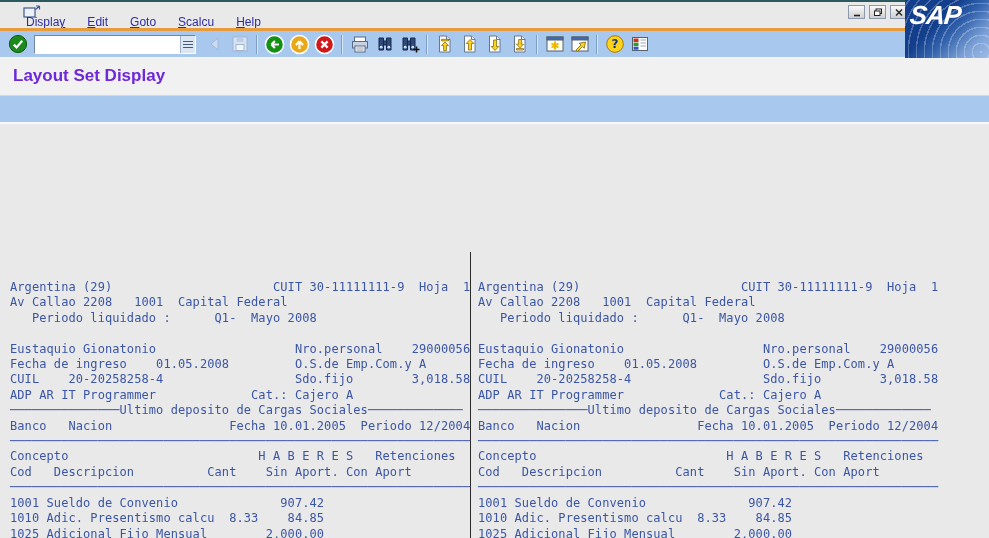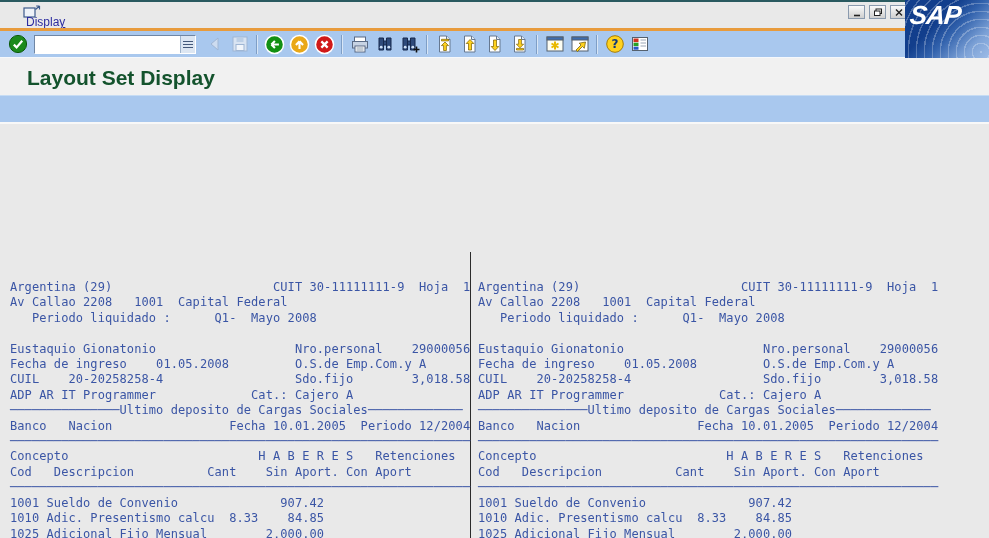--- a/index.html
+++ b/index.html
@@ -8,21 +8,21 @@
     font-family:"Liberation Sans",sans-serif;background:#e9e9e9;
   }
   
   .titlebar{
     position:absolute;left:0;top:0;width:989px;height:28px;
     background:#e9e9e9;border-top:2px solid #2a5a60;box-sizing:border-box;
   }
   .sysicon{position:absolute;left:23px;top:2px;width:18px;height:13px;}
   .menurow{
     position:absolute;left:26px;top:13px;height:15px;display:flex;gap:22px;
-    font-size:12px;color:#2d2da0;flex-direction:column;
+    font-size:12px;color:#2d2da0;
   }
   .mitem{cursor:default;white-space:nowrap;}
   .mn-key{text-decoration:underline;}
   .winbtn{
     position:absolute;top:3px;width:17px;height:14px;padding:0;
     background:linear-gradient(#fafafa,#cfcfcf);
     border:1px solid #8a9aae;box-sizing:border-box;
   }
   .winbtn svg{display:block;margin:1px auto 0;}
   
@@ -62,21 +62,21 @@
   .saplogo .word{
     position:absolute;left:5px;top:0px;color:#fff;font-weight:bold;font-style:italic;
     font-size:26px;letter-spacing:-1px;transform:skewX(-6deg);
     font-family:"Liberation Sans",sans-serif;
   }
   
   .titlerow{
     position:absolute;left:0;top:58px;width:989px;height:37px;background:#f1f1f1;
   }
   .pagetitle{
-    position:absolute;left:27px;top:8px;font-size:21px;font-weight:bold;color:#14532d;
+    position:absolute;left:13px;top:8px;font-size:17px;font-weight:bold;color:#6d28d9;
   }
   
   .appband{
     position:absolute;left:0;top:95px;width:989px;height:26px;background:#a9c8ee;
     border-top:1px solid #c6dcf4;border-bottom:2px solid #f8f8f8;box-sizing:content-box;
   }
   
   .content{position:absolute;left:0;top:124px;width:989px;height:414px;background:#e9e9e9;}
   .divider{position:absolute;left:470px;top:128px;width:1px;height:410px;background:#2b2b2b;}
   .pane{

